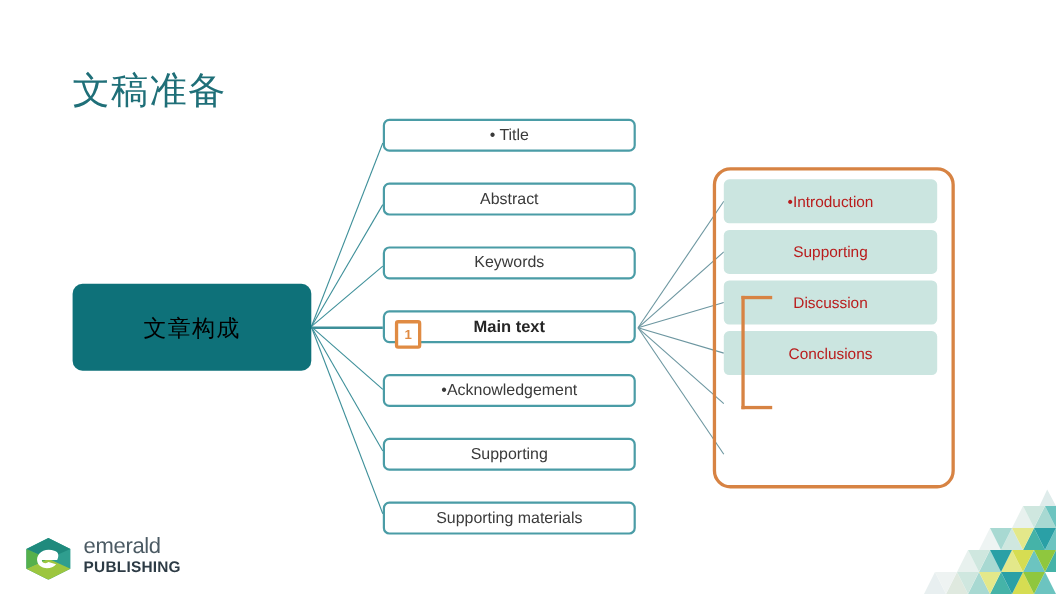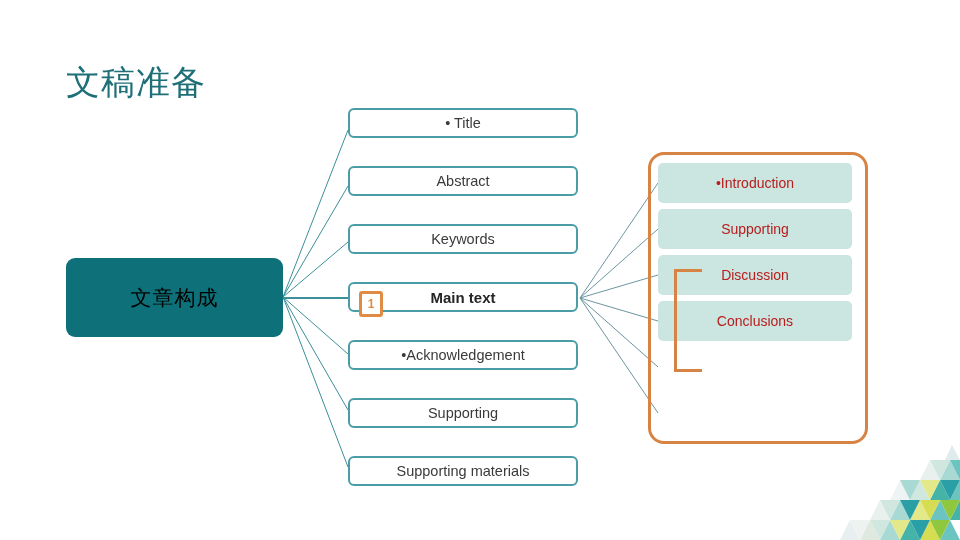--- a/index.html
+++ b/index.html
@@ -256,20 +256,33 @@
     <div class="right-box">
       <span>Discussion</span>
     </div>
     <div class="right-box">
       <span>Conclusions</span>
     </div>
   </div>
 
   <div id="bracket"></div>
 
+  <div id="logo">
+    <svg width="48" height="40" viewBox="0 0 48 40" xmlns="http://www.w3.org/2000/svg">
+      <polygon points="24,2 44,12 44,30 24,40 4,30 4,12" fill="#2f9e8f"></polygon>
+      <polygon points="24,2 44,12 24,21 4,12" fill="#1f8a7d"></polygon>
+      <polygon points="4,30 24,40 44,30 24,21" fill="#9cc63f"></polygon>
+      <polygon points="4,12 24,21 4,30" fill="#56b04b"></polygon>
+      <path d="M30 14 C20 10, 12 17, 14 24 C16 31, 27 31, 31 26 L24 24 C22 26, 18 25, 18 22 L32 22 C34 18, 33 15, 30 14 Z" fill="#ffffff"></path>
+    </svg>
+    <div id="logo-text">
+      <span id="logo-word-1">emerald</span>
+      <span id="logo-word-2">PUBLISHING</span>
+    </div>
+  </div>
 
   <svg id="mosaic" viewBox="0 0 180 100" xmlns="http://www.w3.org/2000/svg">
     <g>
       <polygon points="60,100 80,100 70,80" fill="#e8eff0"></polygon>
       <polygon points="80,100 100,100 90,80" fill="#dfe9df"></polygon>
       <polygon points="70,80 90,80 80,100" fill="#eef3f2"></polygon>
       <polygon points="100,100 120,100 110,80" fill="#a8d9d2"></polygon>
       <polygon points="90,80 110,80 100,100" fill="#cfe7df"></polygon>
       <polygon points="120,100 140,100 130,80" fill="#45b3a8"></polygon>
       <polygon points="110,80 130,80 120,100" fill="#e3e88a"></polygon>

